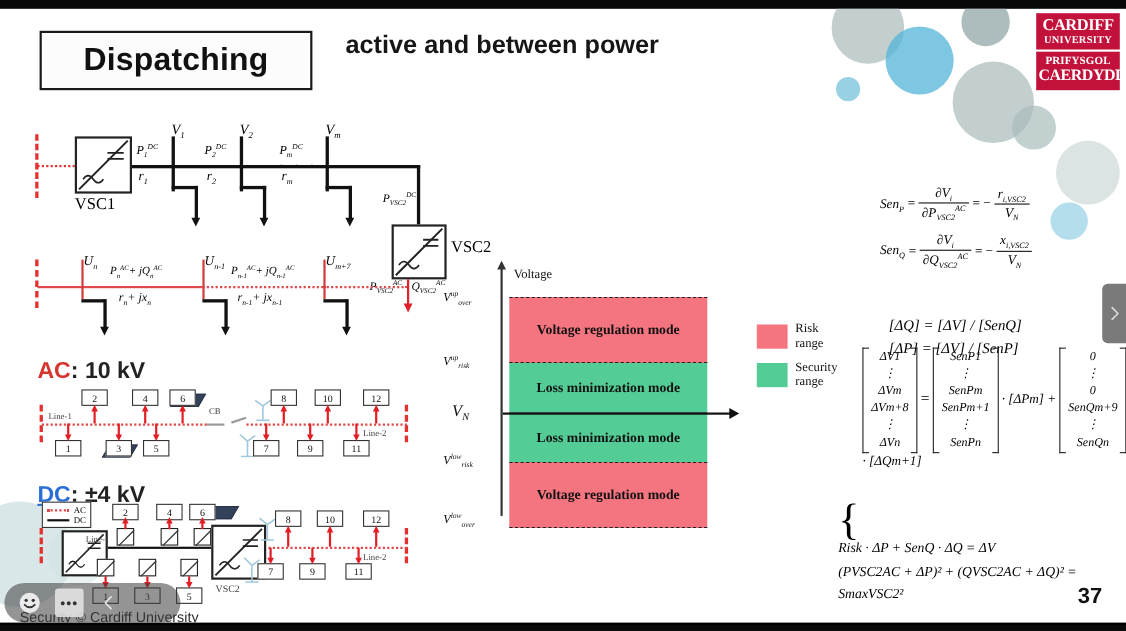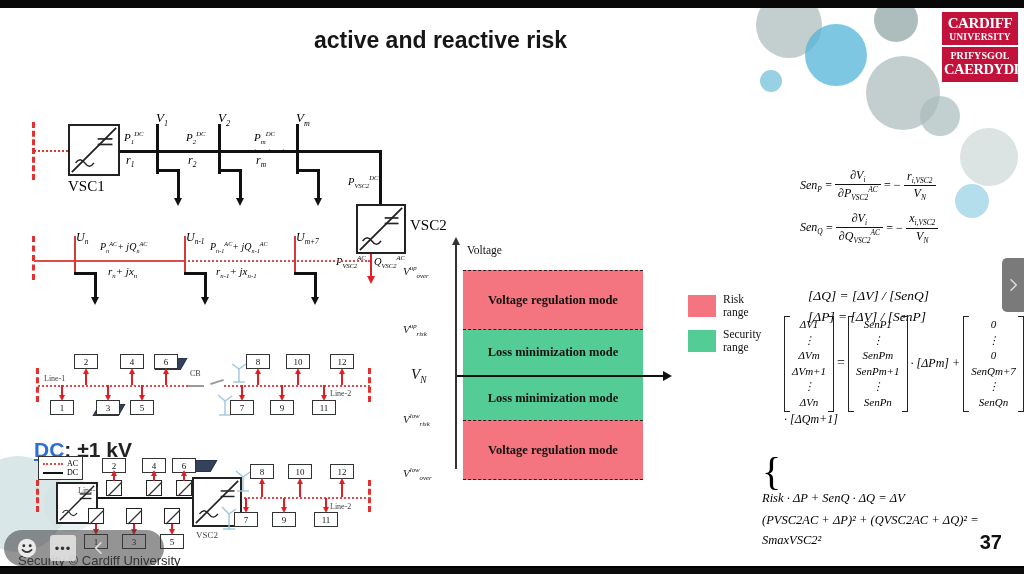--- a/index.html
+++ b/index.html
@@ -183,22 +183,25 @@
     <div class="circ" style="left:805px;top:16px;width:62px;height:62px;background:#53b4d8;opacity:.75;"></div>
     <div class="circ" style="left:874px;top:-10px;width:44px;height:44px;background:#9fb1b1;opacity:.85;"></div>
     <div class="circ" style="left:866px;top:48px;width:74px;height:74px;background:#b4c2c2;opacity:.8;"></div>
     <div class="circ" style="left:760px;top:62px;width:22px;height:22px;background:#7fc6dd;opacity:.8;"></div>
     <div class="circ" style="left:920px;top:88px;width:40px;height:40px;background:#a9bcbc;opacity:.7;"></div>
     <div class="circ" style="left:960px;top:120px;width:58px;height:58px;background:#c3d0d0;opacity:.6;"></div>
     <div class="circ" style="left:955px;top:176px;width:34px;height:34px;background:#79c3de;opacity:.55;"></div>
     <div class="circ" style="left:-30px;top:448px;width:96px;height:96px;background:#bcd3d6;opacity:.55;"></div>
     <div class="circ" style="left:44px;top:470px;width:54px;height:54px;background:#cfe0e2;opacity:.45;"></div>
 
+    <div id="titlebox">
+      <span>Dispatching</span>
+    </div>
     <div id="subtitle">
-      <div>active and reactive risk</div>
+      <div>active and between power</div>
     </div>
 
     <div id="logo">
       <div class="logo-blk logo-top">
         <div class="lg-l1">CARDIFF</div>
         <div class="lg-l2">UNIVERSITY</div>
       </div>
       <div class="logo-blk logo-bot">
         <div class="lg-l3">PRIFYSGOL</div>
         <div class="lg-l4">CAERDYDD</div>
@@ -293,22 +296,25 @@
 
       <div class="wire hwire" style="left:158px;top:38px;width:22px;"></div>
       <div class="wire vwire" style="left:178px;top:38px;height:26px;"></div>
       <div class="arrowdn" style="left:175px;top:63px;"></div>
 
       <div class="wire hwire" style="left:268px;top:38px;width:22px;"></div>
       <div class="wire vwire" style="left:288px;top:38px;height:26px;"></div>
       <div class="arrowdn" style="left:285px;top:63px;"></div>
     </div>
 
+    <div id="acKv">
+      <span class="tag">AC</span><span>: 10 kV</span>
+    </div>
     <div id="dcKv">
-      <span class="tag">DC</span><span>: ±1 kV</span>
+      <span class="tag">DC</span><span>: ±4 kV</span>
     </div>
 
     <div class="feeder" style="left:30px;top:348px;width:360px;height:68px;">
       <div class="srcbar" style="left:6px;top:12px;height:34px;"></div>
       <div class="srcbar" style="left:338px;top:12px;height:34px;"></div>
       <div class="acdash" style="left:8px;top:29px;width:150px;"></div>
       <div class="acline" style="left:158px;top:29px;width:16px;background:#9a9a9a;"></div>
       <div class="acline" style="left:180px;top:25px;width:14px;background:#9a9a9a;transform:rotate(-18deg);"></div>
       <div class="acdash" style="left:194px;top:29px;width:146px;"></div>
       <div class="linelbl" style="left:14px;top:18px;">Line-1</div>
@@ -590,39 +596,39 @@
     <div id="eqDelta">
       <div class="mi">[ΔQ] = [ΔV] / [SenQ]</div>
       <div class="mi">[ΔP] = [ΔV] / [SenP]</div>
     </div>
 
     <div id="eqMatrix">
       <span class="mtx mi">
         <span class="r">ΔV1</span>
         <span class="r">⋮</span>
         <span class="r">ΔVm</span>
-        <span class="r">ΔVm+1</span>
+        <span class="r">ΔVm+8</span>
         <span class="r">⋮</span>
         <span class="r">ΔVn</span>
       </span>
       <span class="mu" style="font-size:14px;">=</span>
       <span class="mtx mi">
         <span class="r">SenP1</span>
         <span class="r">⋮</span>
         <span class="r">SenPm</span>
         <span class="r">SenPm+1</span>
         <span class="r">⋮</span>
         <span class="r">SenPn</span>
       </span>
       <span class="mi" style="font-size:12px;">· [ΔPm] +</span>
       <span class="mtx mi">
         <span class="r">0</span>
         <span class="r">⋮</span>
         <span class="r">0</span>
-        <span class="r">SenQm+7</span>
+        <span class="r">SenQm+9</span>
         <span class="r">⋮</span>
         <span class="r">SenQn</span>
       </span>
       <span class="mi" style="font-size:12px;">· [ΔQm+1]</span>
     </div>
 
     <div id="eqSystem">
       <span class="brace">{</span>
       <span style="display:inline-block;vertical-align:middle;">
         <span class="mi" style="display:block;line-height:1.8;">Risk · ΔP + SenQ · ΔQ = ΔV</span>

